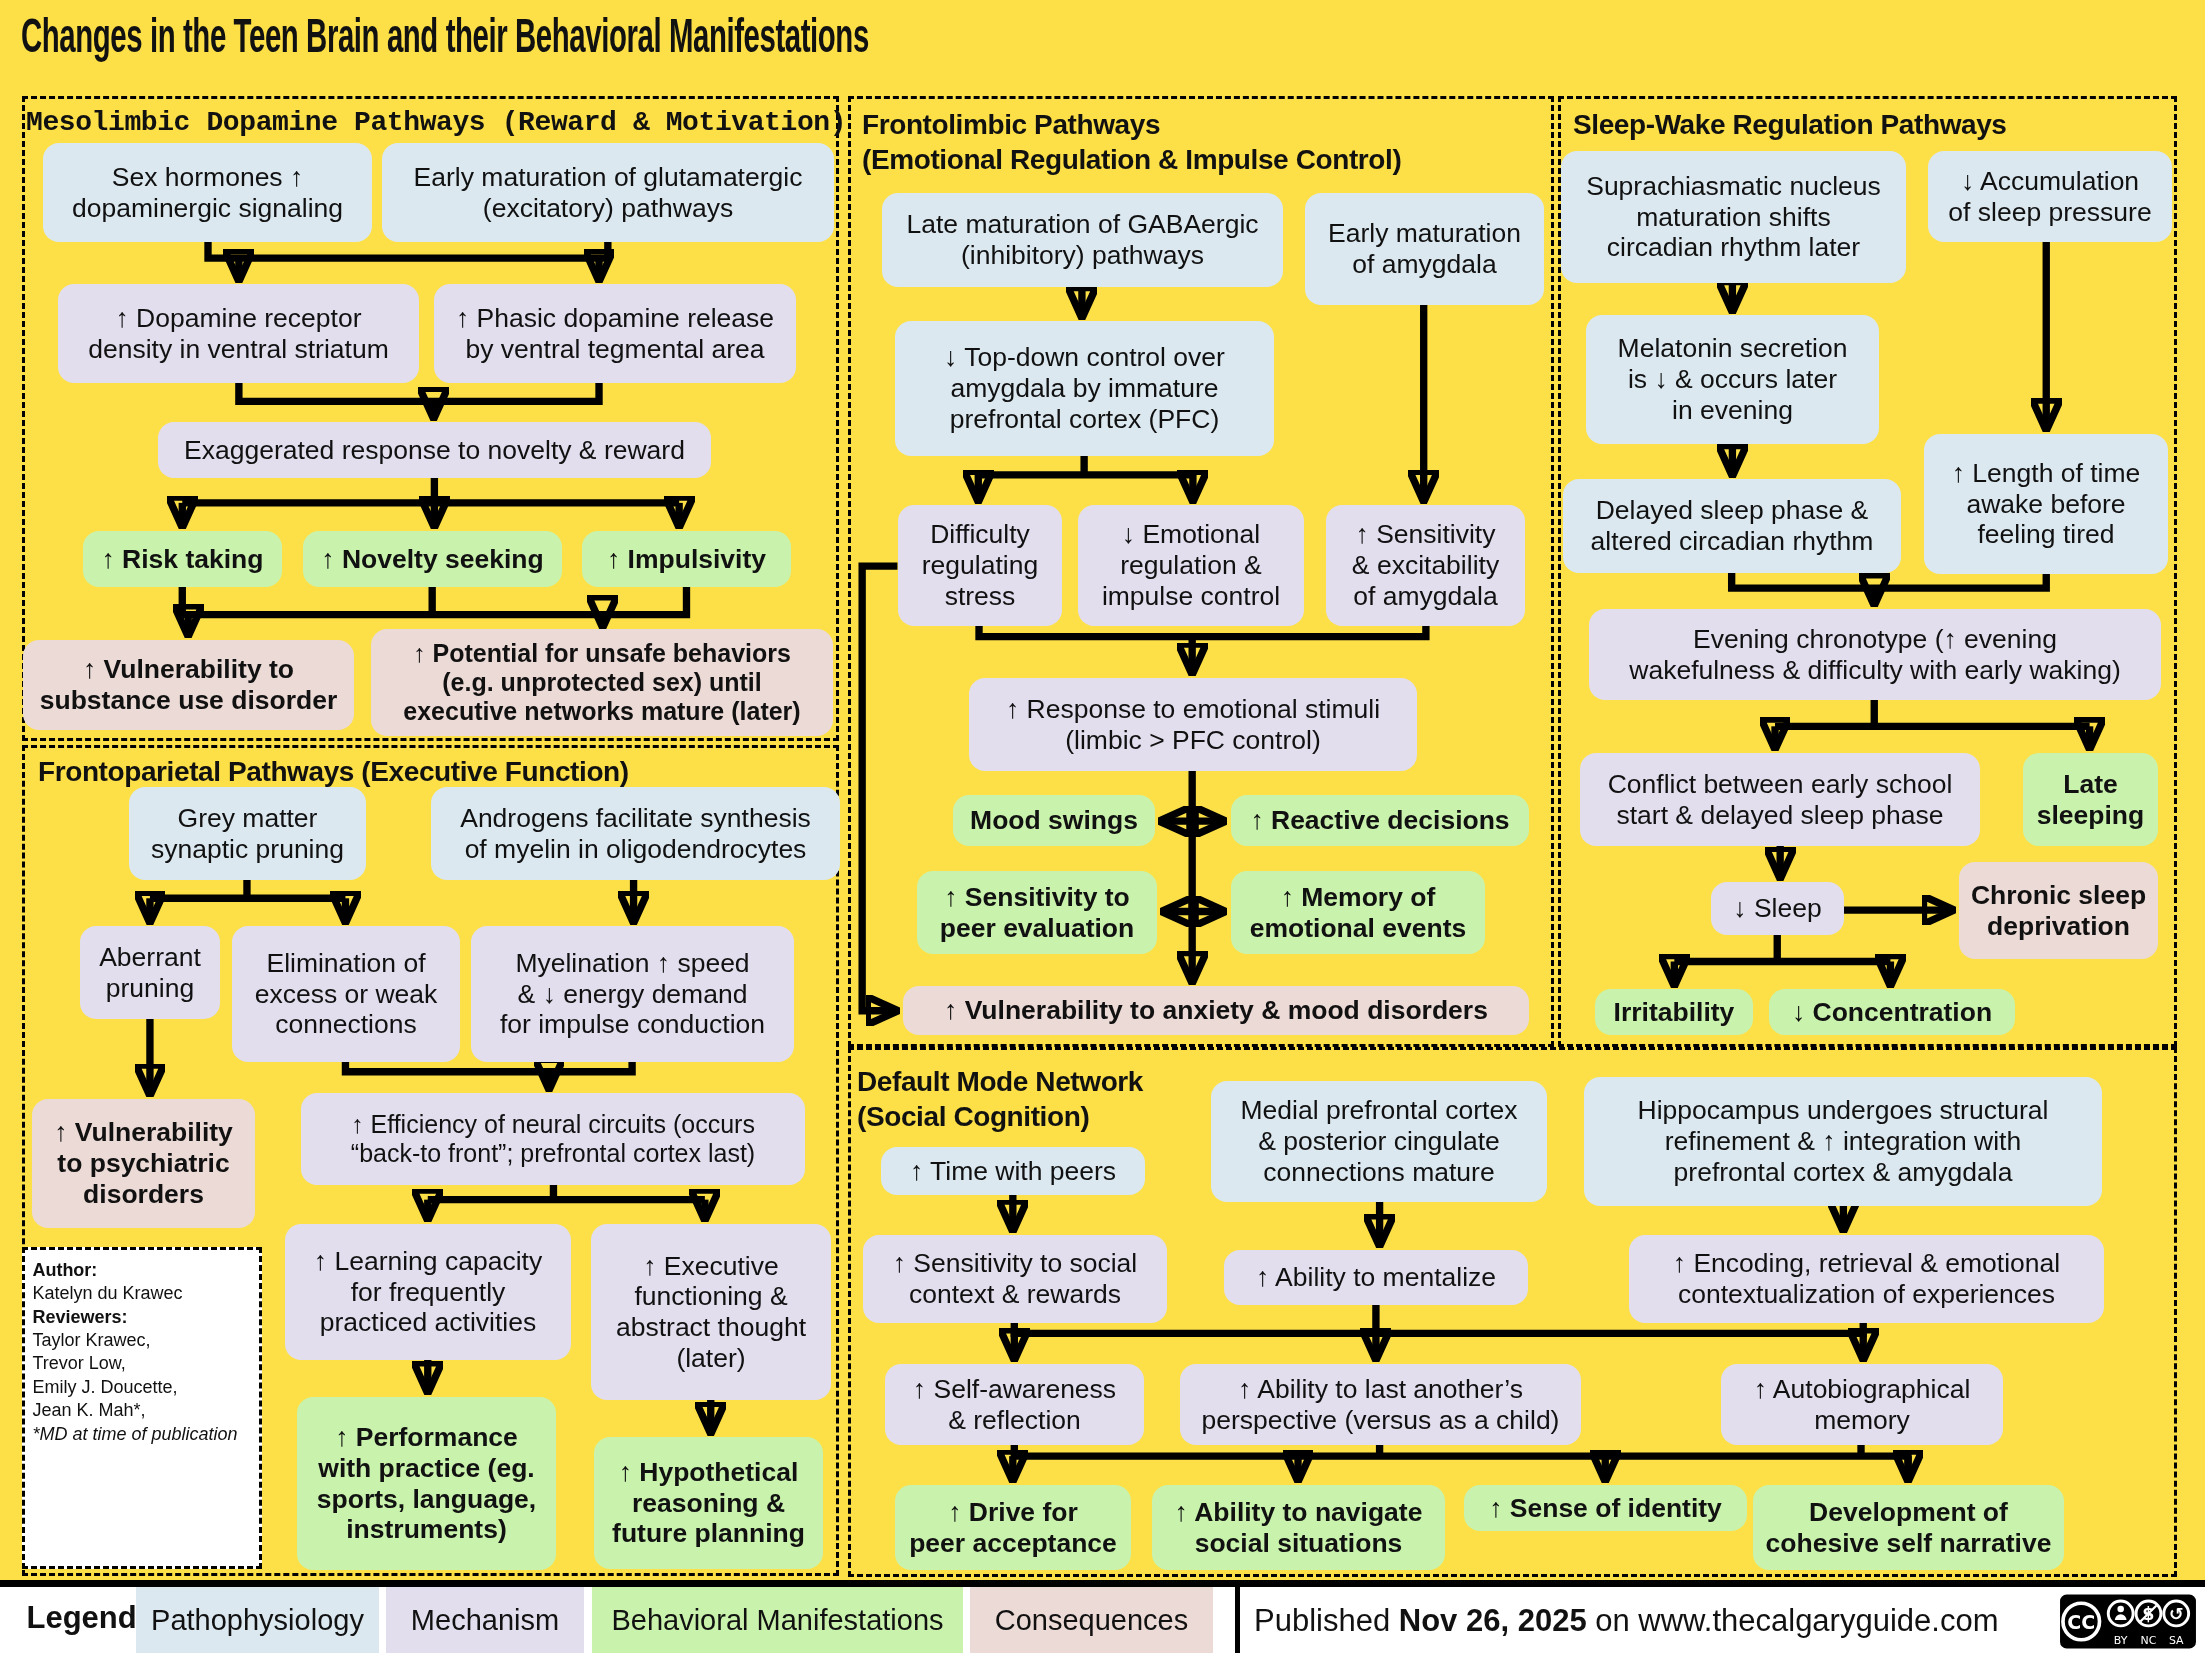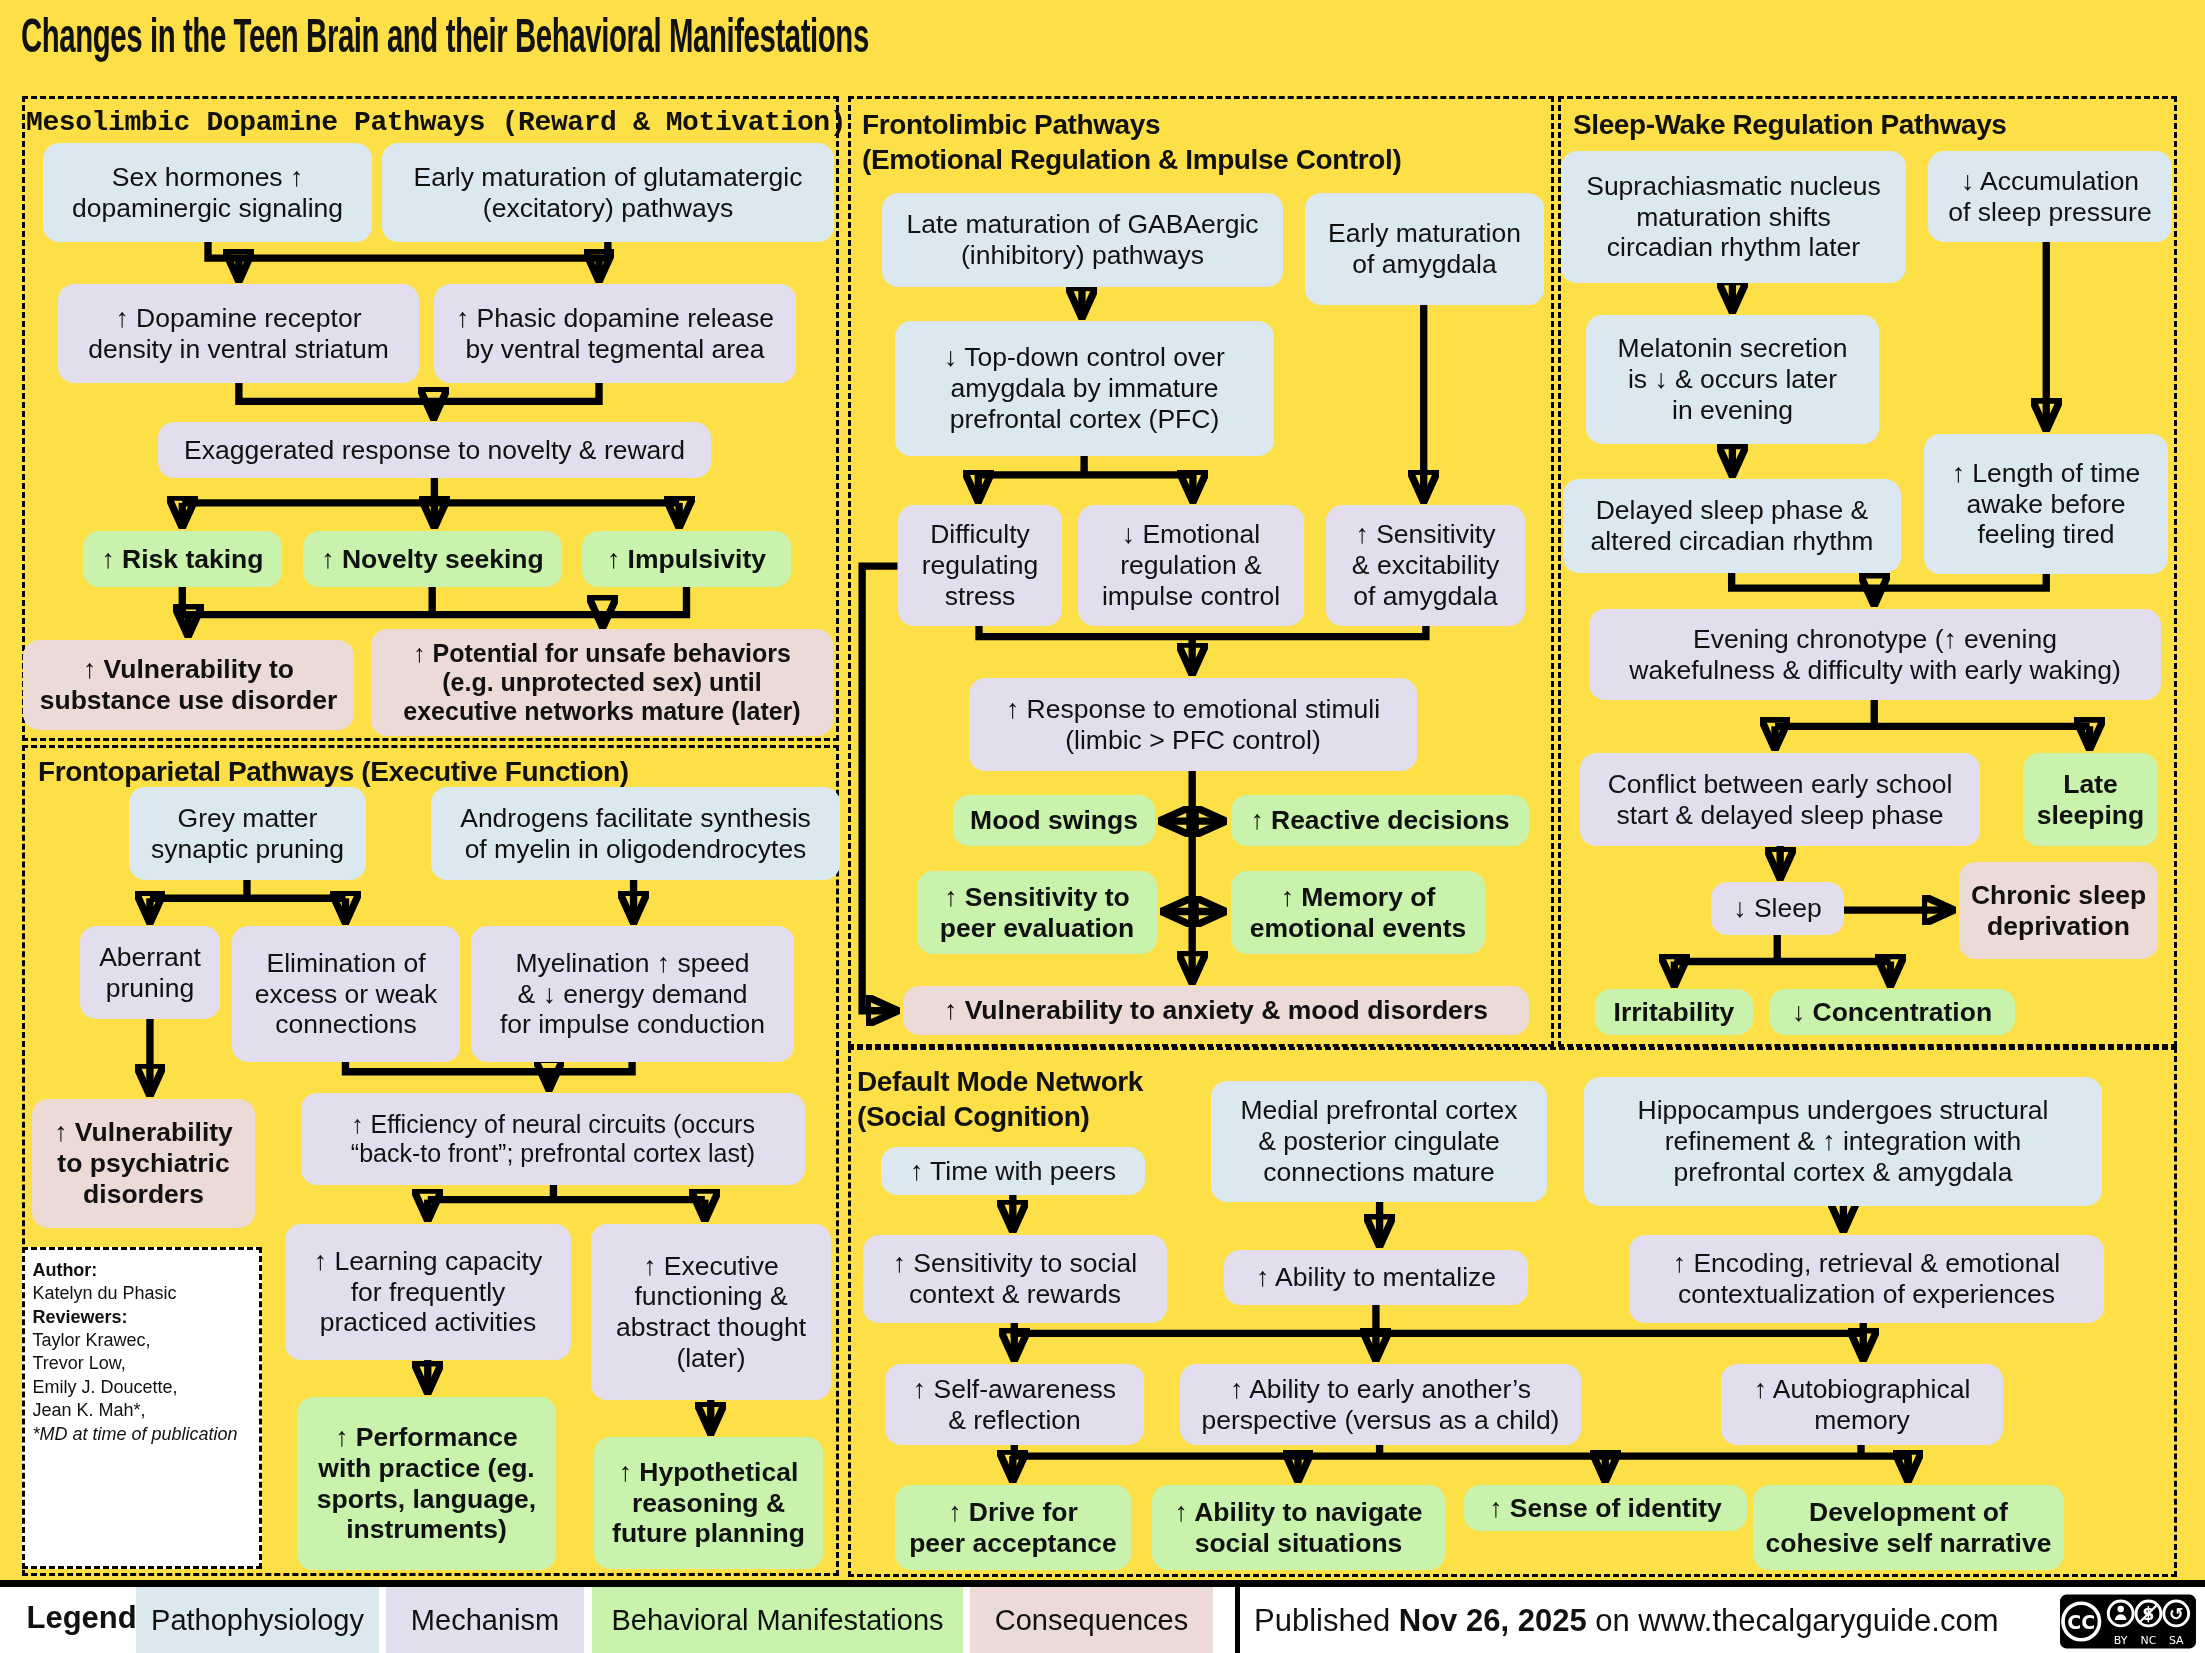--- a/index.html
+++ b/index.html
@@ -236,35 +236,35 @@
   <div class="node blue" style="left:1211px;top:1081px;width:336px;height:121px;">Medial prefrontal cortex
 &amp; posterior cingulate
 connections mature</div>
   <div class="node purple" style="left:863px;top:1235px;width:304px;height:88px;">↑ Sensitivity to social
 context &amp; rewards</div>
   <div class="node purple" style="left:1224px;top:1250px;width:304px;height:55px;">↑ Ability to mentalize</div>
   <div class="node purple" style="left:1629px;top:1235px;width:475px;height:88px;">↑ Encoding, retrieval &amp; emotional
 contextualization of experiences</div>
   <div class="node purple" style="left:885px;top:1364px;width:259px;height:81px;">↑ Self-awareness
 &amp; reflection</div>
-  <div class="node purple" style="left:1180px;top:1364px;width:401px;height:81px;">↑ Ability to early another’s
+  <div class="node purple" style="left:1180px;top:1364px;width:401px;height:81px;">↑ Ability to last another’s
 perspective (versus as a child)</div>
   <div class="node purple" style="left:1721px;top:1364px;width:282px;height:81px;">↑ Autobiographical
 memory</div>
   <div class="node green" style="left:895px;top:1485px;width:236px;height:85px;">↑ Drive for
 peer acceptance</div>
   <div class="node green" style="left:1152px;top:1485px;width:293px;height:85px;">↑ Ability to navigate
 social situations</div>
   <div class="node green" style="left:1464px;top:1485px;width:283px;height:46px;">↑ Sense of identity</div>
   <div class="node green" style="left:1753px;top:1485px;width:311px;height:85px;">Development of
 cohesive self narrative</div>
 
   <div class="authorbox">
     <div class="b">Author:</div>
-    <div>Katelyn du Phasic</div>
+    <div>Katelyn du Krawec</div>
     <div class="b">Reviewers:</div>
     <div>Taylor Krawec,</div>
     <div>Trevor Low,</div>
     <div>Emily J. Doucette,</div>
     <div>Jean K. Mah*,</div>
     <div class="i">*MD at time of publication</div>
   </div>
 
   <div class="legend-line"></div>
   <div class="legend-row">

